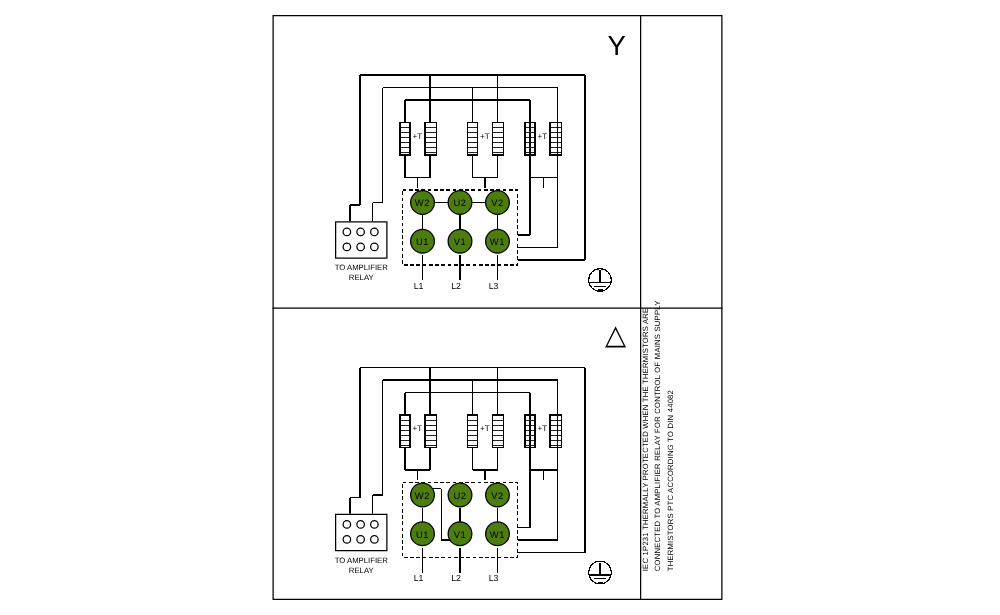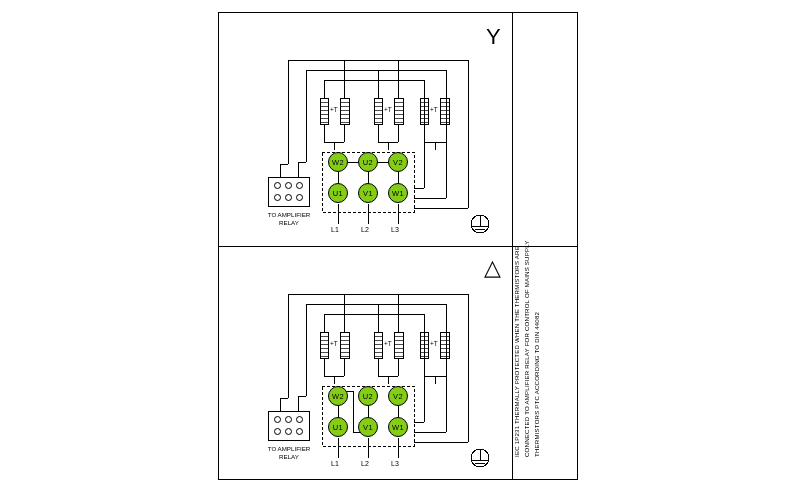--- a/index.html
+++ b/index.html
@@ -92,21 +92,21 @@
     white-space: nowrap;
   }
 
   
   .term {
     position: absolute;
     width: 20px;
     height: 20px;
     border: 1px solid #000;
     border-radius: 50%;
-    background: #84cc16;
+    background: #4d7c0f;
     font-size: 7.5px;
     display: flex;
     align-items: center;
     justify-content: center;
     letter-spacing: 0.5px;
     box-sizing: border-box;
   }
   .amp-box {
     position: absolute;
     border: 1px solid #000;

